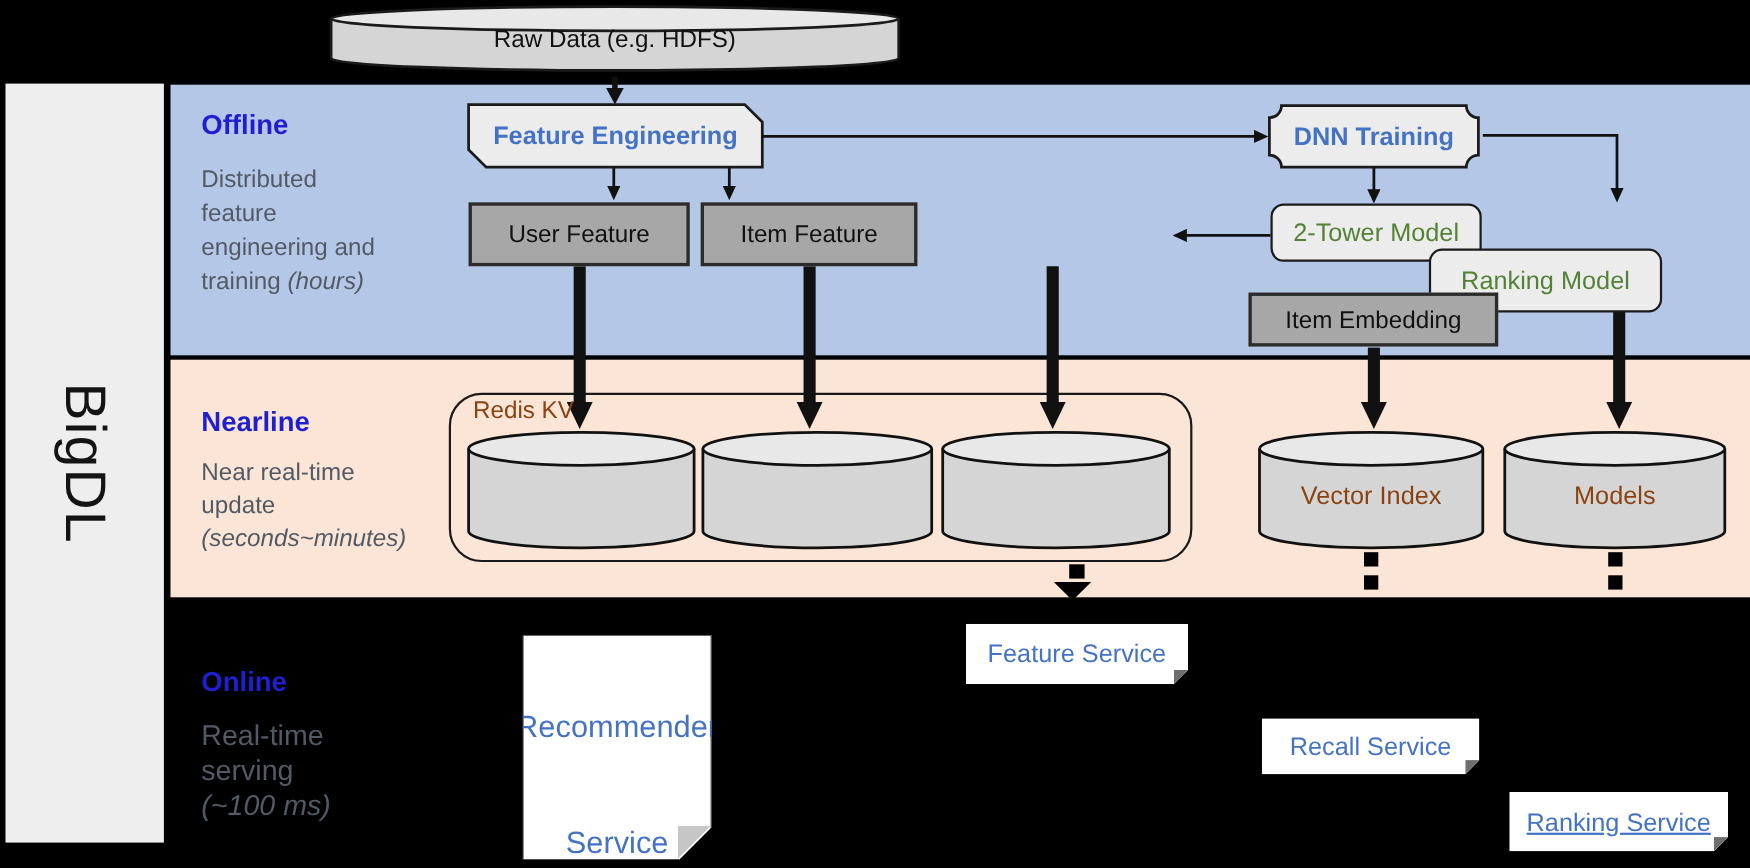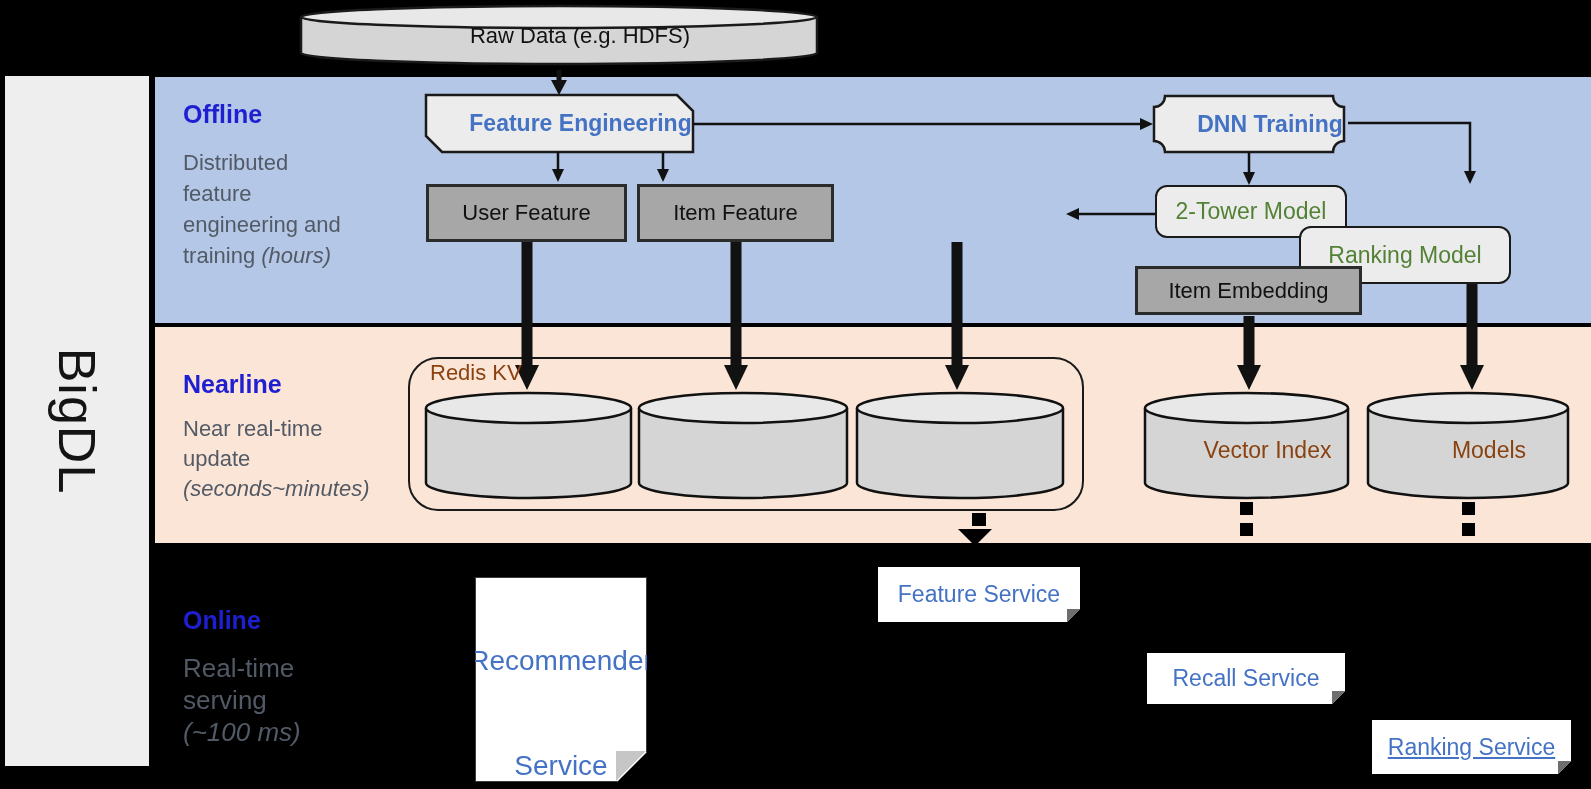--- a/index.html
+++ b/index.html
@@ -19,21 +19,21 @@
   
   .band-title{position:absolute;font-size:25px;font-weight:600;color:var(--header-blue,#1f1fd2);}
   .band-desc{position:absolute;font-size:22px;line-height:31px;color:var(--desc-gray,#525a66);}
   .band-desc .it{font-style:italic;}
 
   
   .gbox{position:absolute;background:var(--box-gray,#a7a7a7);border:3px solid #2b2b2b;
         display:flex;align-items:center;justify-content:center;font-size:22px;color:#111;box-sizing:border-box;}
   .rbox{position:absolute;background:var(--box-light,#ececec);border:2.5px solid #1a1a1a;border-radius:12px;
         display:flex;align-items:center;justify-content:center;font-size:23px;color:var(--model-green,#538135);box-sizing:border-box;}
-  .shape-label{position:absolute;display:flex;align-items:center;justify-content:center;text-align:center;padding-left:21px;}
+  .shape-label{position:absolute;display:flex;align-items:center;justify-content:center;text-align:center;}
   .blue-label{color:var(--label-blue,#4472c4);font-size:23px;font-weight:bold;}
   .brown-label{color:var(--store-brown,#8a4210);font-size:23px;}
 
   .redis-box{position:absolute;left:408px;top:357px;width:676px;height:154px;
              border:2.5px solid #1a1a1a;border-radius:30px;box-sizing:border-box;}
   .redis-label{position:absolute;left:430px;top:360px;font-size:22px;color:var(--store-brown,#8a4210);}
 
   
   .svc{position:absolute;background:#fff;color:var(--label-blue,#4472c4);font-size:23px;
        display:flex;align-items:center;justify-content:center;

